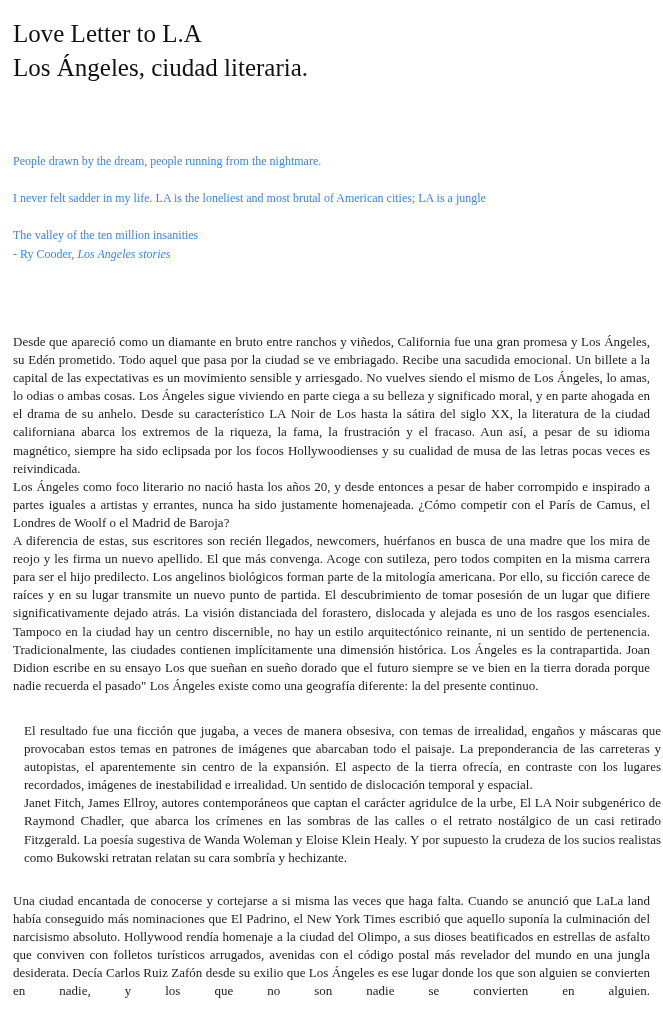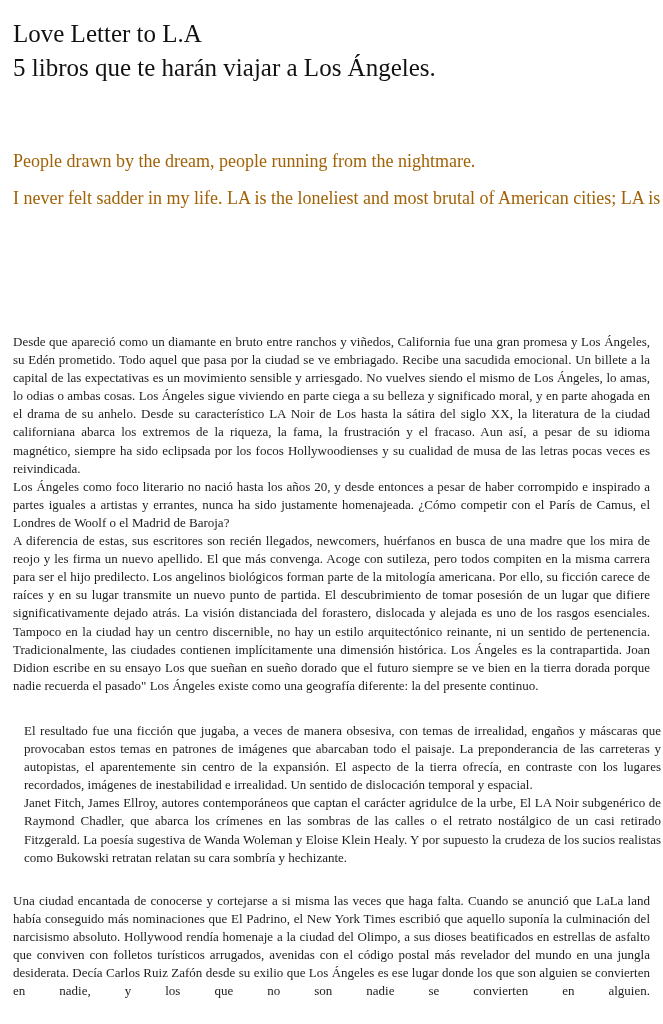--- a/index.html
+++ b/index.html
@@ -10,49 +10,53 @@
     }
     .page { position: absolute; left: 0; top: 0; width: 663px; height: 1024px; font-family: Liberation Serif, serif; }
     .title-block { position: absolute; left: 13px; top: 17px; width: 640px; }
     .title-line {
       font-size: 25px; line-height: 34px; color: #111111; letter-spacing: 0px;
       white-space: nowrap;
     }
     .quotes { position: absolute; left: 13px; top: 152px; width: 640px; }
     .quote { margin-bottom: 18px; }
     .quote-text, .quote-attr {
-      font-size: 18px; line-height: 19px; color: #a16207; white-space: nowrap;
+      font-size: 12px; line-height: 19px; color: #3b82f6; white-space: nowrap;
     }
     .quote-attr .work { font-style: italic; }
     .body-text { position: absolute; left: 13px; width: 637px; }
     .para {
       font-size: 13px; line-height: 18.1px; color: #1c1c1c;
       text-align: justify; margin: 0;
     }
     .p1 { top: 333px; }
     .p2 { top: 722px; margin-left: 11px; }
     .p3 { top: 892px; }
     .last-line-justify { text-align-last: justify; }
   </style>
 </head>
 <body>
 
 <div class="page">
 
   <div class="title-block">
     <div class="title-line">Love Letter to L.A</div>
-    <div class="title-line">5 libros que te harán viajar a Los Ángeles.</div>
+    <div class="title-line">Los Ángeles, ciudad literaria.</div>
   </div>
 
   <div class="quotes">
     <div class="quote">
       <div class="quote-text">People drawn by the dream, people running from the nightmare.</div>
     </div>
     <div class="quote">
       <div class="quote-text">I never felt sadder in my life. LA is the loneliest and most brutal of American cities; LA is a jungle</div>
+    </div>
+    <div class="quote">
+      <div class="quote-text">The valley of the ten million insanities</div>
+      <div class="quote-attr"><span>- Ry Cooder, </span><span class="work">Los Angeles stories</span></div>
     </div>
   </div>
 
   <div class="body-text p1">
     <p class="para">Desde que apareció como un diamante en bruto entre ranchos y viñedos, California fue  una gran promesa y Los Ángeles, su Edén prometido. Todo aquel que pasa por la ciudad se ve embriagado. Recibe una sacudida emocional. Un billete a la capital de las expectativas es un movimiento sensible y arriesgado. No vuelves siendo el mismo de Los Ángeles, lo amas, lo odias o ambas cosas. Los Ángeles sigue viviendo en parte ciega a su belleza y significado moral, y en parte ahogada en el drama de su anhelo. Desde su característico LA Noir de Los hasta la sátira del siglo XX, la literatura de la ciudad californiana abarca los extremos de la riqueza, la fama, la frustración y el fracaso. Aun así, a pesar de su idioma magnético, siempre ha sido eclipsada por los focos Hollywoodienses y su cualidad de musa de las letras pocas veces es reivindicada.</p>
     <p class="para">Los Ángeles como foco literario no nació hasta los años 20, y desde entonces a pesar de haber corrompido e inspirado a partes iguales a artistas y errantes, nunca ha sido justamente homenajeada. ¿Cómo competir con el París de Camus, el Londres de Woolf  o el Madrid de Baroja?</p>
     <p class="para">A diferencia de estas, sus escritores son recién llegados, newcomers, huérfanos en busca de una madre que los mira de reojo y les firma un nuevo apellido. El que más convenga. Acoge con sutileza, pero todos compiten en la misma carrera para ser el hijo predilecto. Los angelinos biológicos forman parte de la mitología americana.  Por ello, su ficción carece de raíces y en su lugar transmite un nuevo punto de partida. El descubrimiento de tomar posesión de un lugar que difiere significativamente dejado atrás. La visión distanciada del forastero, dislocada y alejada es uno de los rasgos esenciales. Tampoco en la ciudad hay un centro discernible, no hay un estilo arquitectónico reinante, ni un sentido de pertenencia.  Tradicionalmente, las ciudades contienen implícitamente una dimensión histórica. Los Ángeles es la contrapartida. Joan Didion escribe en su ensayo Los que sueñan en sueño dorado que el futuro siempre se ve bien en la tierra dorada porque nadie recuerda el pasado" Los Ángeles existe como una geografía diferente: la del presente continuo.</p>
   </div>
 
   <div class="body-text p2">

